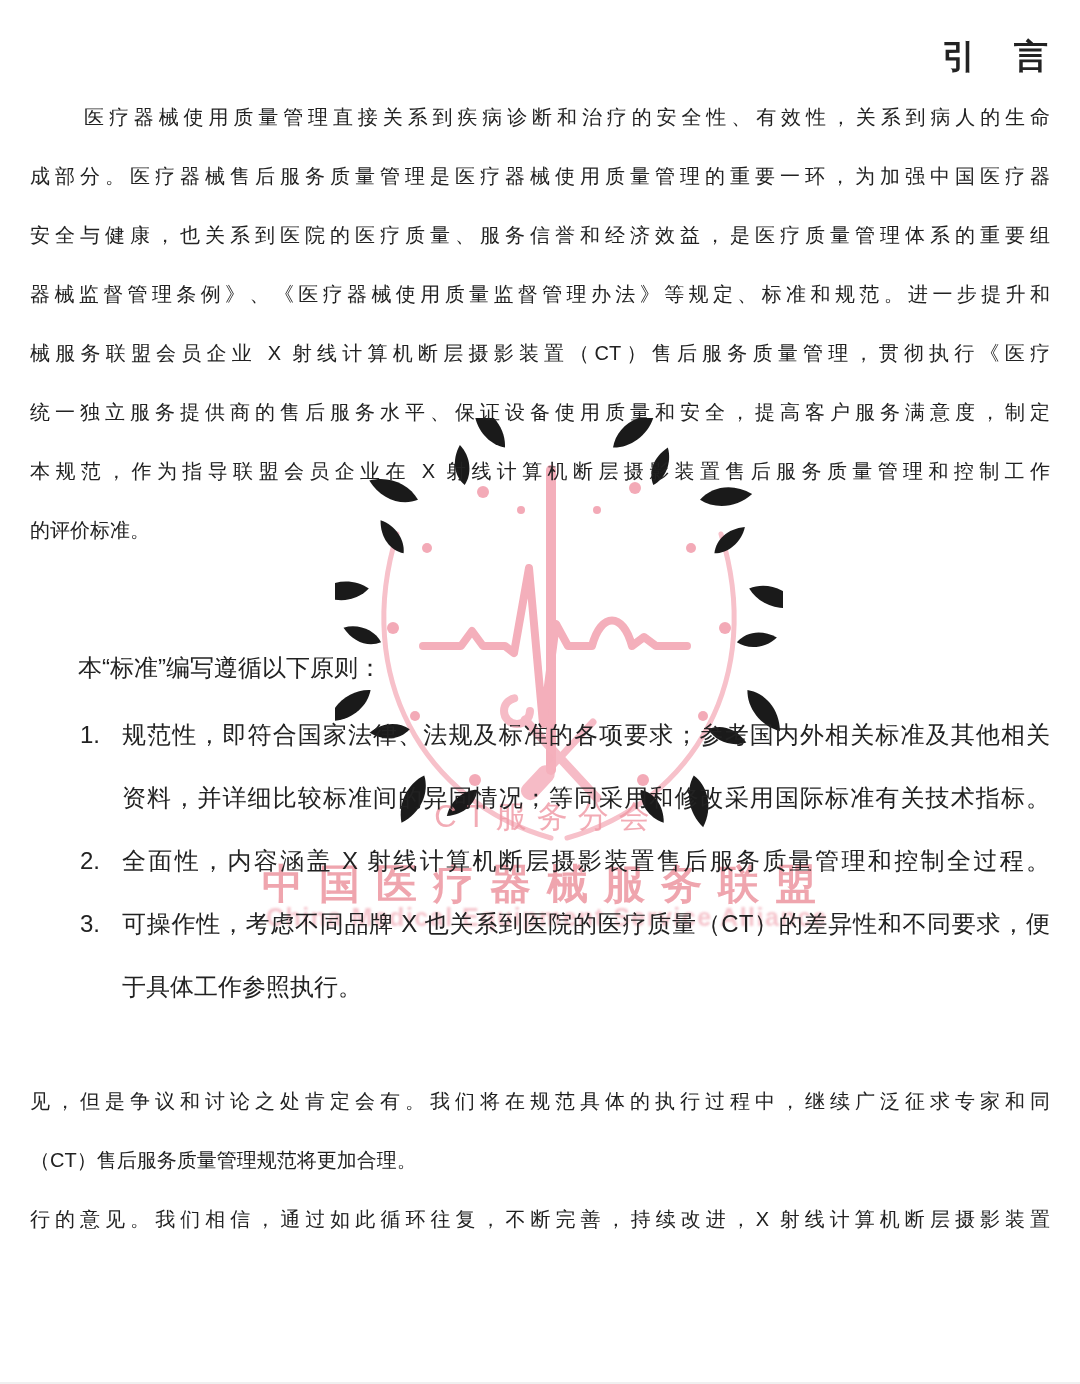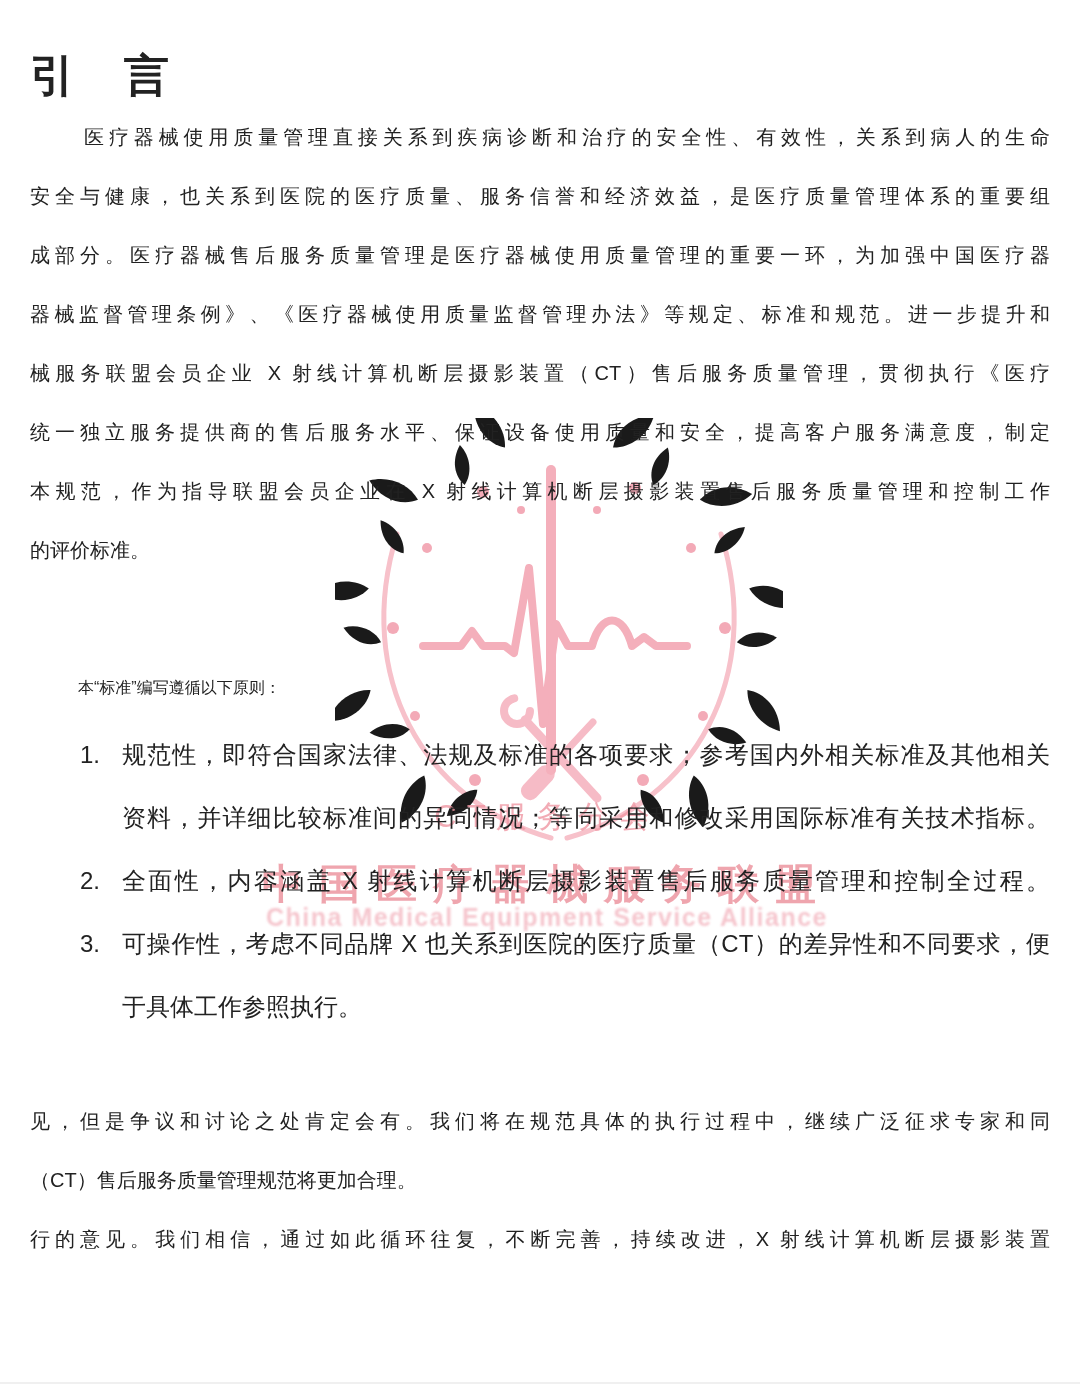--- a/index.html
+++ b/index.html
@@ -43,35 +43,35 @@
     color:var(--watermark_red);opacity:.72;filter:blur(0.4px);
   }
   .wm-text-en{
     position:absolute;left:0;right:0;top:903px;
     text-align:center;font-size:25px;letter-spacing:1.5px;font-weight:bold;
     color:var(--watermark_en);opacity:.85;filter:blur(1px);
   }
   
   .content{position:relative;z-index:1;padding:0 30px;}
   .doc-title{
-    margin-top:54px;height:44px;line-height:44px;
-    text-align:left;font-size:45px;font-weight:600;letter-spacing:2px;
+    margin-top:34px;height:44px;line-height:44px;
+    text-align:right;font-size:34px;font-weight:600;letter-spacing:2px;
   }
   .para{margin:0;}
   .line{
     font-size:20px;line-height:59px;height:59px;
     text-align:justify;text-align-last:justify;
     white-space:nowrap;
   }
   .line.last{text-align:left;text-align-last:left;}
   .indent{text-indent:54px;}
   .p1{margin-top:10px;}
   .principles-heading{
     margin-top:78px;height:59px;line-height:59px;
-    font-size:16px;text-indent:48px;
+    font-size:24px;text-indent:48px;
     text-align:right;text-align-last:left;white-space:nowrap;
   }
   .list{margin-top:6px;list-style:none;}
   .list-line{
     position:relative;padding-left:92px;
     font-size:24px;line-height:63px;height:63px;
     text-align:justify;text-align-last:justify;white-space:nowrap;
   }
   .list-line.last{text-align:left;text-align-last:left;}
   .num{position:absolute;left:50px;top:0;font-size:24px;line-height:63px;}
@@ -147,22 +147,22 @@
     <div class="wm-text-ct">CT服务分会</div>
     <div class="wm-text-cn">中国医疗器械服务联盟</div>
     <div class="wm-text-en">China Medical Equipment Service Alliance</div>
   </div>
 
   <div class="content">
     <div class="doc-title">引　言</div>
 
     <div class="para p1">
       <div class="line indent">医疗器械使用质量管理直接关系到疾病诊断和治疗的安全性、有效性，关系到病人的生命</div>
+      <div class="line">成部分。医疗器械售后服务质量管理是医疗器械使用质量管理的重要一环，为加强中国医疗器</div>
       <div class="line">安全与健康，也关系到医院的医疗质量、服务信誉和经济效益，是医疗质量管理体系的重要组</div>
-      <div class="line">成部分。医疗器械售后服务质量管理是医疗器械使用质量管理的重要一环，为加强中国医疗器</div>
       <div class="line">器械监督管理条例》、《医疗器械使用质量监督管理办法》等规定、标准和规范。进一步提升和</div>
       <div class="line">械服务联盟会员企业 X 射线计算机断层摄影装置（CT）售后服务质量管理，贯彻执行《医疗</div>
       <div class="line">统一独立服务提供商的售后服务水平、保证设备使用质量和安全，提高客户服务满意度，制定</div>
       <div class="line">本规范，作为指导联盟会员企业在 X 射线计算机断层摄影装置售后服务质量管理和控制工作</div>
       <div class="line last">的评价标准。</div>
     </div>
 
     <div class="principles-heading">本“标准”编写遵循以下原则：</div>
 
     <div class="list">

